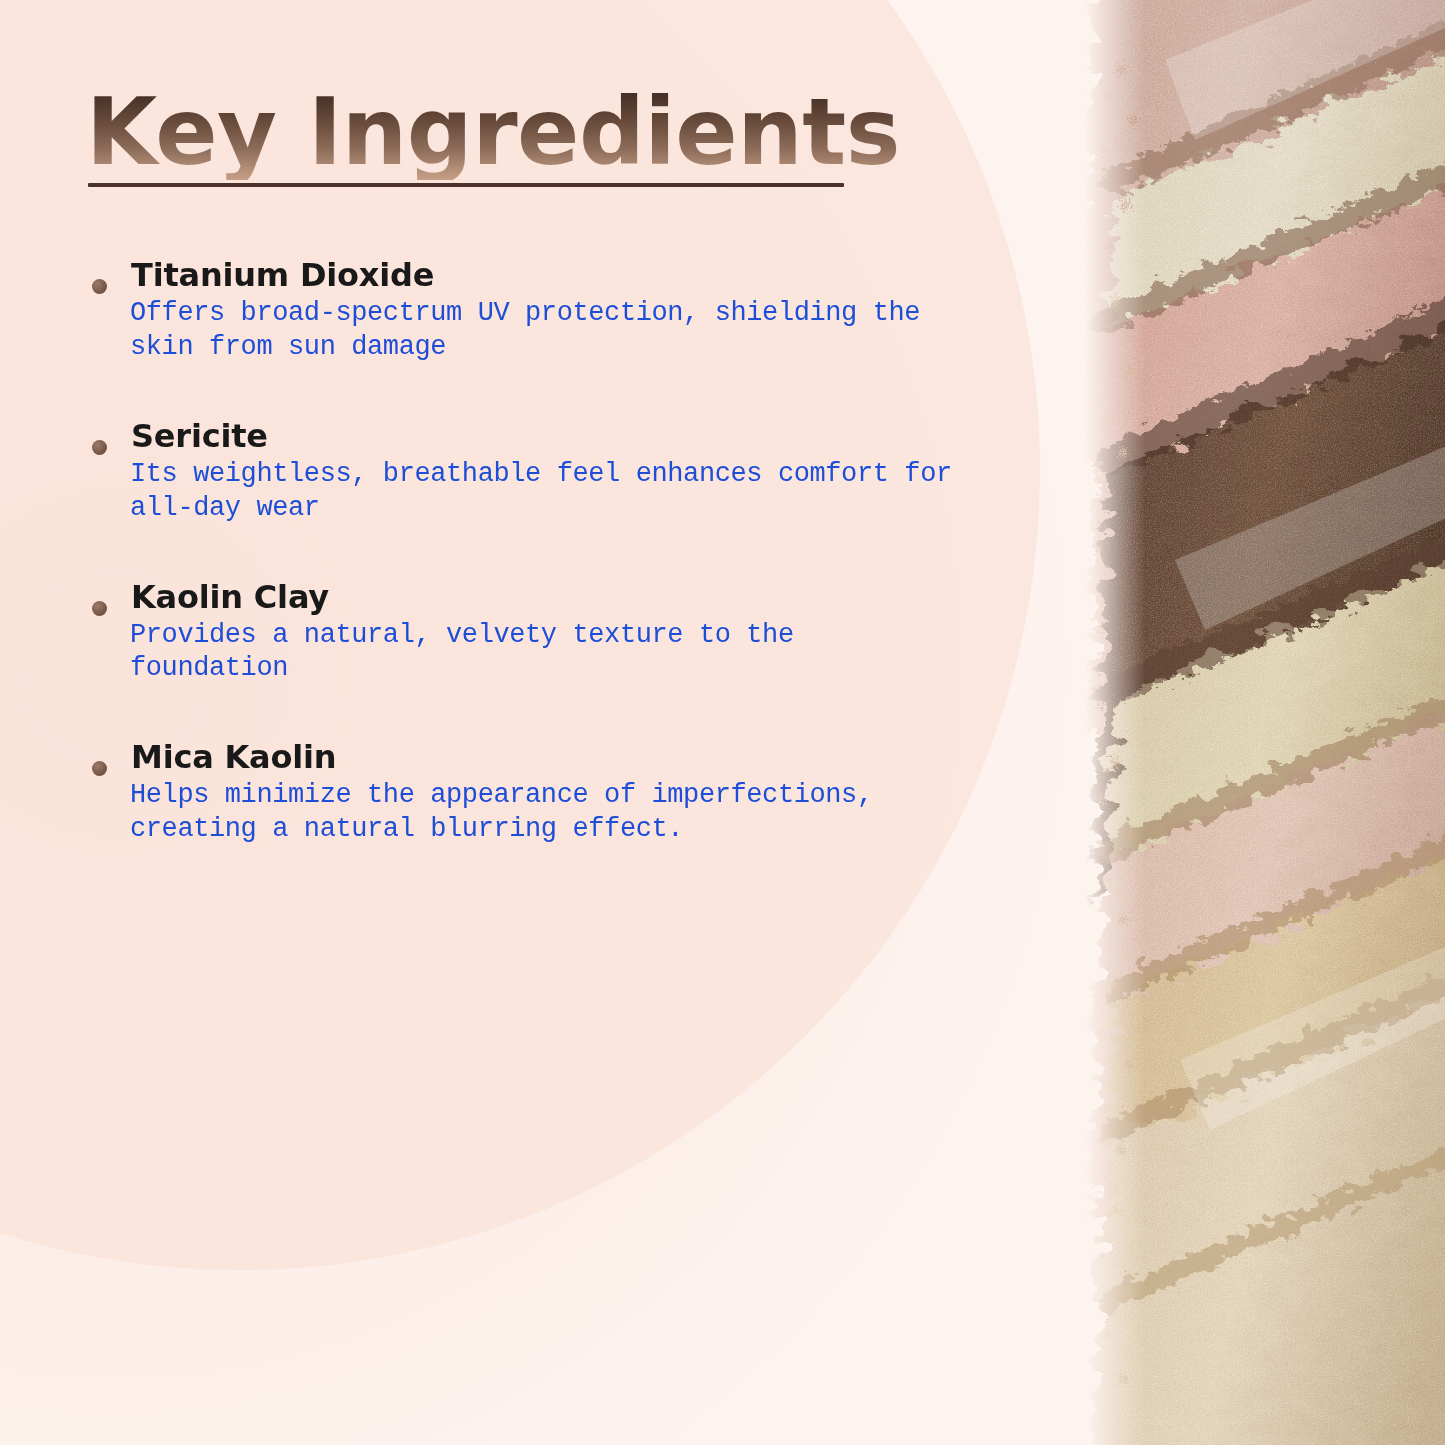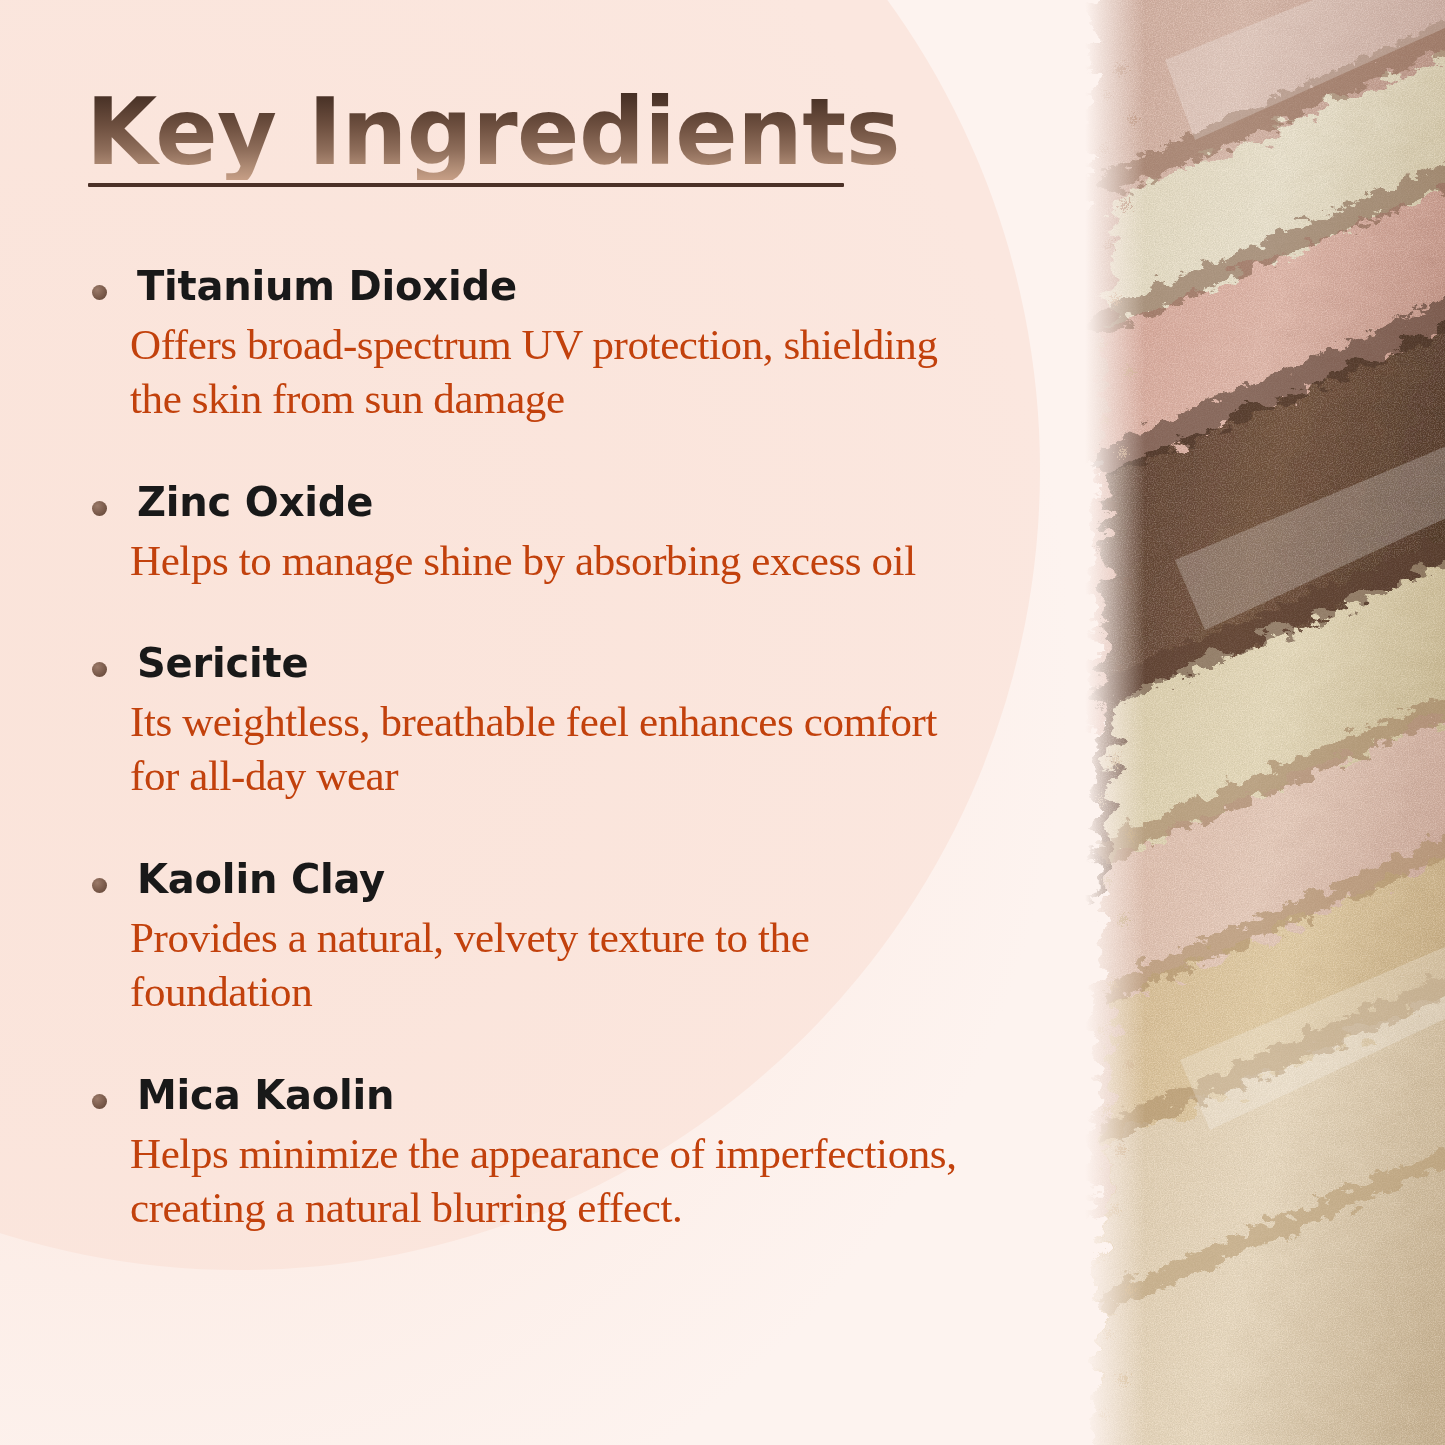--- a/index.html
+++ b/index.html
@@ -114,36 +114,36 @@
     left: 4px;
     top: 23px;
     width: 15px;
     height: 15px;
     border-radius: 50%;
     background: radial-gradient(circle at 35% 32%, #9b7a69 0%, #7a5a4a 55%, #5e4234 100%);
   }
 
   .ingredient-name {
     display: block;
-    margin: 7px;
-    font-size: 40px;
+    margin: 1px;
+    font-size: 32px;
     line-height: 1.22;
     font-weight: 700;
     color: #191919;
     font-family: "DejaVu Sans", sans-serif;
     letter-spacing: -0.2px;
   }
   .ingredient-desc {
     display: block;
     margin: 2px 0 0 0;
-    font-size: 43px;
+    font-size: 27px;
     line-height: 1.255;
     font-weight: 400;
-    color: #c2410c;
-    font-family: Liberation Serif, serif;
+    color: #1d4ed8;
+    font-family: Liberation Mono, monospace;
     letter-spacing: -0.4px;
     max-width: 840px;
   }
 </style>
 </head>
 <body>
 
 <div id="stage">
 
   <div class="bg-base"></div>
@@ -315,25 +315,20 @@
     <div class="title-rule"></div>
 
     <ul class="ingredient-list">
 
       <li class="ingredient-item">
         <span class="bullet-dot"></span>
         <span class="ingredient-name">Titanium Dioxide</span>
         <span class="ingredient-desc">Offers broad-spectrum UV protection, shielding the skin from sun damage</span>
       </li>
 
-      <li class="ingredient-item">
-        <span class="bullet-dot"></span>
-        <span class="ingredient-name">Zinc Oxide</span>
-        <span class="ingredient-desc">Helps to manage shine by absorbing excess oil</span>
-      </li>
 
       <li class="ingredient-item">
         <span class="bullet-dot"></span>
         <span class="ingredient-name">Sericite</span>
         <span class="ingredient-desc">Its weightless, breathable feel enhances comfort for all-day wear</span>
       </li>
 
       <li class="ingredient-item">
         <span class="bullet-dot"></span>
         <span class="ingredient-name">Kaolin Clay</span>

